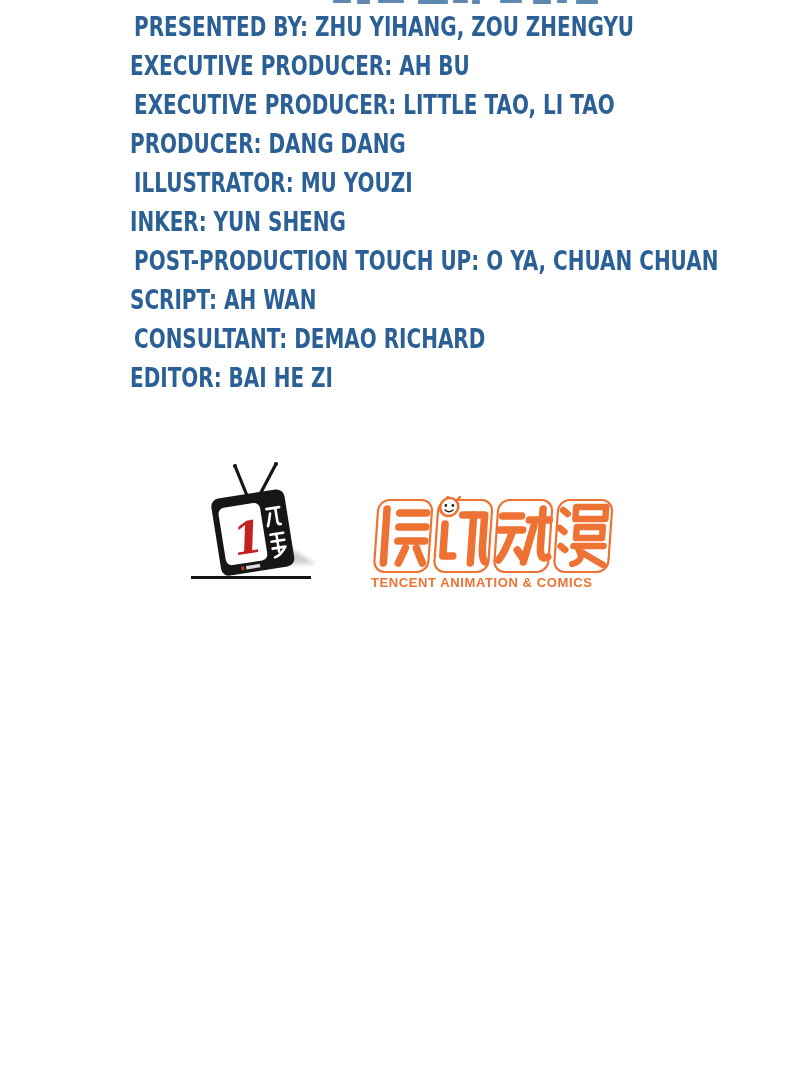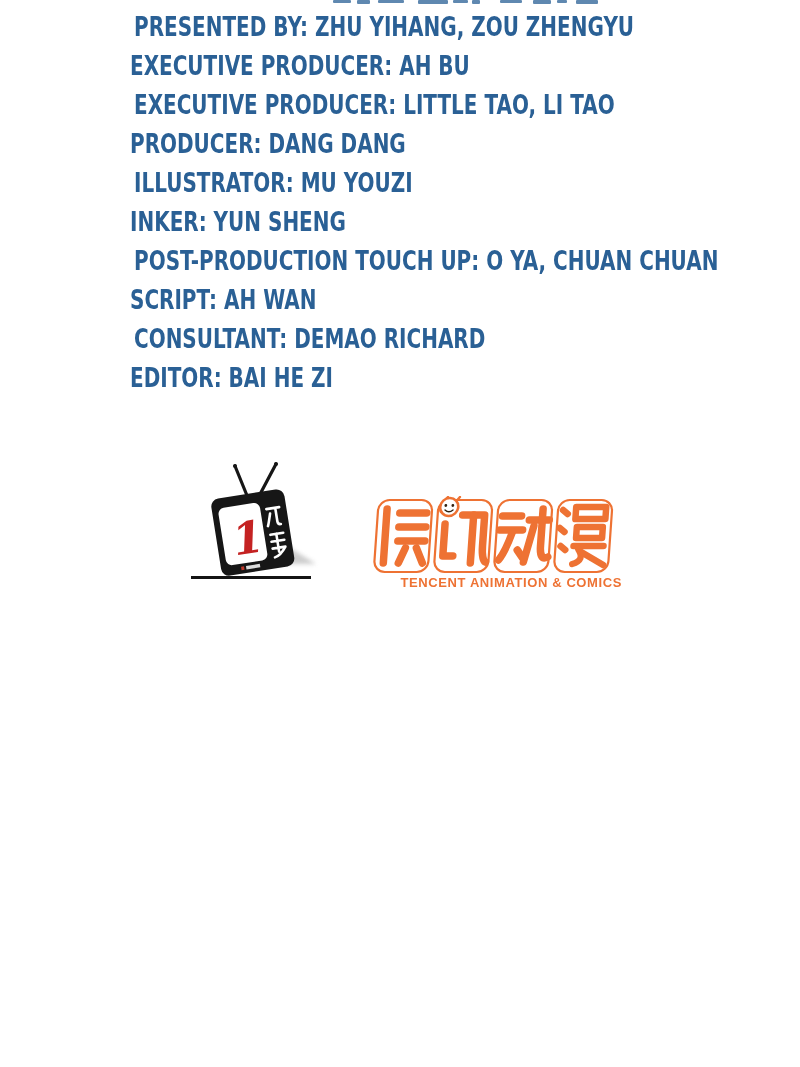--- a/index.html
+++ b/index.html
@@ -15,21 +15,21 @@
     font-size:27px;font-weight:bold;line-height:39px;white-space:nowrap;
     color:var(--credit-blue);transform:scaleX(0.74);transform-origin:left center;
     letter-spacing:0px;
   }
   .credit-line:nth-child(odd){margin-left:4px;}
   
   .tv-logo{position:absolute;left:186px;top:456px;width:144px;height:124px;}
   .tv-baseline{position:absolute;left:191px;top:576px;width:120px;height:3px;background:var(--ink-black);}
   .tencent-logo{position:absolute;left:371px;top:496px;width:244px;height:96px;}
   .tencent-subtitle{
-    position:absolute;left:7px;top:79px;width:244px;text-align:right;
+    position:absolute;left:0;top:79px;width:244px;text-align:left;
     font-family:"Liberation Sans",sans-serif;font-weight:bold;font-size:13px;
     letter-spacing:0.6px;color:var(--logo-orange);white-space:nowrap;
   }
   .sr{position:absolute;width:1px;height:1px;overflow:hidden;clip:rect(0 0 0 0);}
   
   .speech-bubble{
     position:absolute;left:46px;top:860px;width:358px;height:298px;
     background:#ffffff;border:3.5px solid var(--ink-black);border-radius:50%;
     z-index:3;
   }

